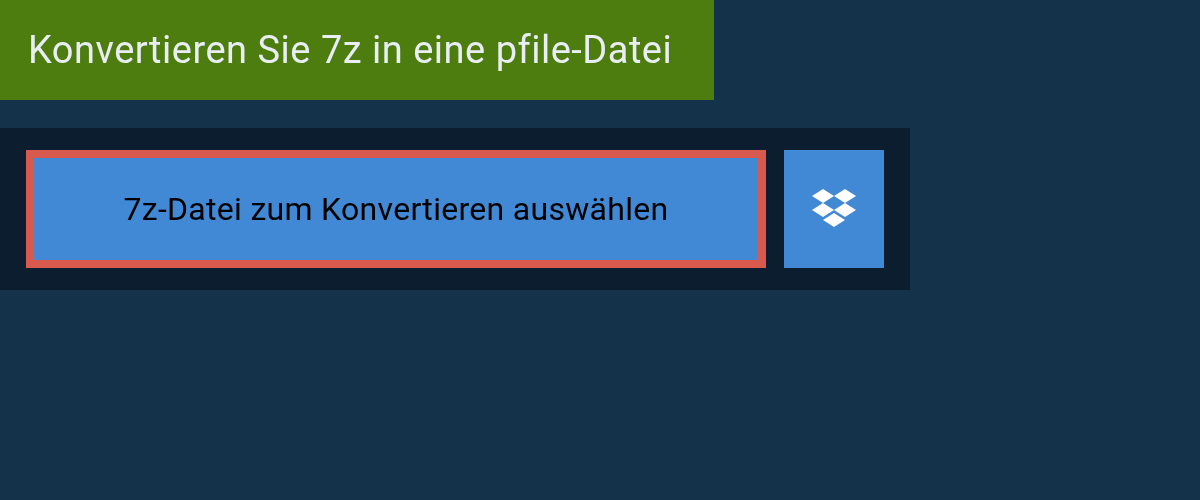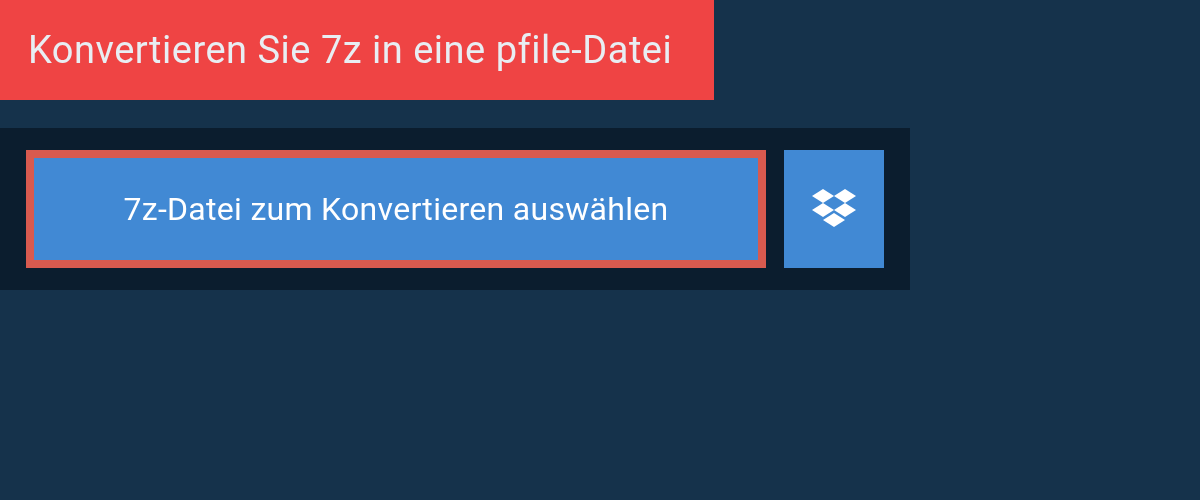--- a/index.html
+++ b/index.html
@@ -8,21 +8,21 @@
       box-sizing: border-box;
     }
     body {
       width: 1200px;
       height: 500px;
       background-color: #15324b;
       font-family: -apple-system, BlinkMacSystemFont, "Segoe UI", Roboto, Helvetica, Arial, sans-serif;
       overflow: hidden;
     }
     .header-bar {
-      background-color: #ef4444;
+      background-color: #4d7c0f;
       display: inline-block;
       padding: 28px 42px 28px 28px;
     }
     .header-title {
       color: #e8eef3;
       font-size: 38px;
       font-weight: 400;
       letter-spacing: 0.5px;
     }
     .upload-section {
@@ -31,21 +31,21 @@
       padding: 22px 26px;
       width: 910px;
       display: flex;
       gap: 18px;
       align-items: stretch;
     }
     .select-file-button {
       flex: 1;
       background-color: #4189d4;
       border: 8px solid #d85a4f;
-      color: #ffffff;
+      color: #000000;
       font-size: 32px;
       font-weight: 400;
       padding: 32px 16px;
       text-align: center;
       cursor: pointer;
       letter-spacing: 0.3px;
     }
     .dropbox-button {
       width: 100px;
       background-color: #4189d4;

